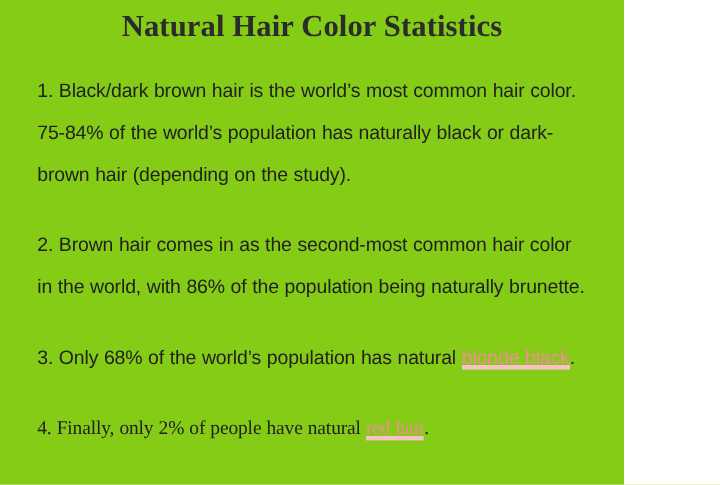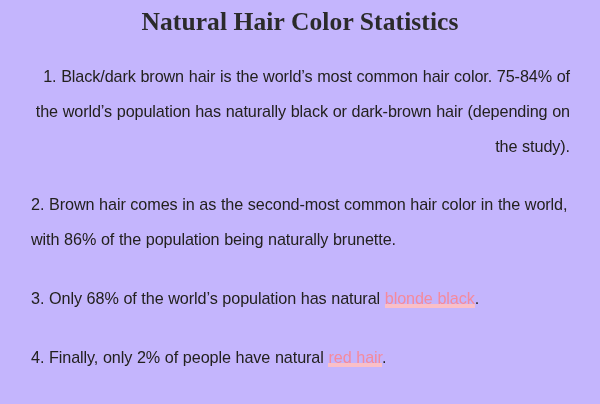--- a/index.html
+++ b/index.html
@@ -9,24 +9,24 @@
   body {
     width: 600px;
     height: 404px;
     background: #ffffff;
     font-family: "Liberation Sans", sans-serif;
     overflow: hidden;
   }
 
   .article {
     position: relative;
-    width: 600px;
+    width: 520px;
     height: 404px;
     box-sizing: border-box;
-    background: #c4b5fd;
+    background: #84cc16;
   }
 
   .article-title {
     font-family: "Liberation Serif", serif;
     font-weight: bold;
     font-size: 25.5px;
     color: #2b2b2b;
     text-align: center;
     letter-spacing: 0.1px;
     margin: 0;
@@ -42,24 +42,24 @@
   .para {
     font-family: "Liberation Sans", sans-serif;
     font-size: 16.2px;
     line-height: 35px;
     color: #23211f;
     margin: 0;
     letter-spacing: -0.1px;
     word-spacing: 0.3px;
   }
 
-  .para-1 { margin-top: 21px; text-align: right; }
+  .para-1 { margin-top: 21px; }
   .para-2 { margin-top: 23px; }
   .para-3 { margin-top: 24px; }
-  .para-4 { margin-top: 24px; }
+  .para-4 { margin-top: 24px; font-family: Liberation Serif, serif; }
 
   .hair-link {
     color: #f58a9c;
     text-decoration: none;
     background-image: linear-gradient(to top, #fabfc8 0px, #fabfc8 4px, transparent 4px);
     background-repeat: no-repeat;
     background-position: 0 100%;
     padding-bottom: 1px;
     cursor: pointer;
   }

